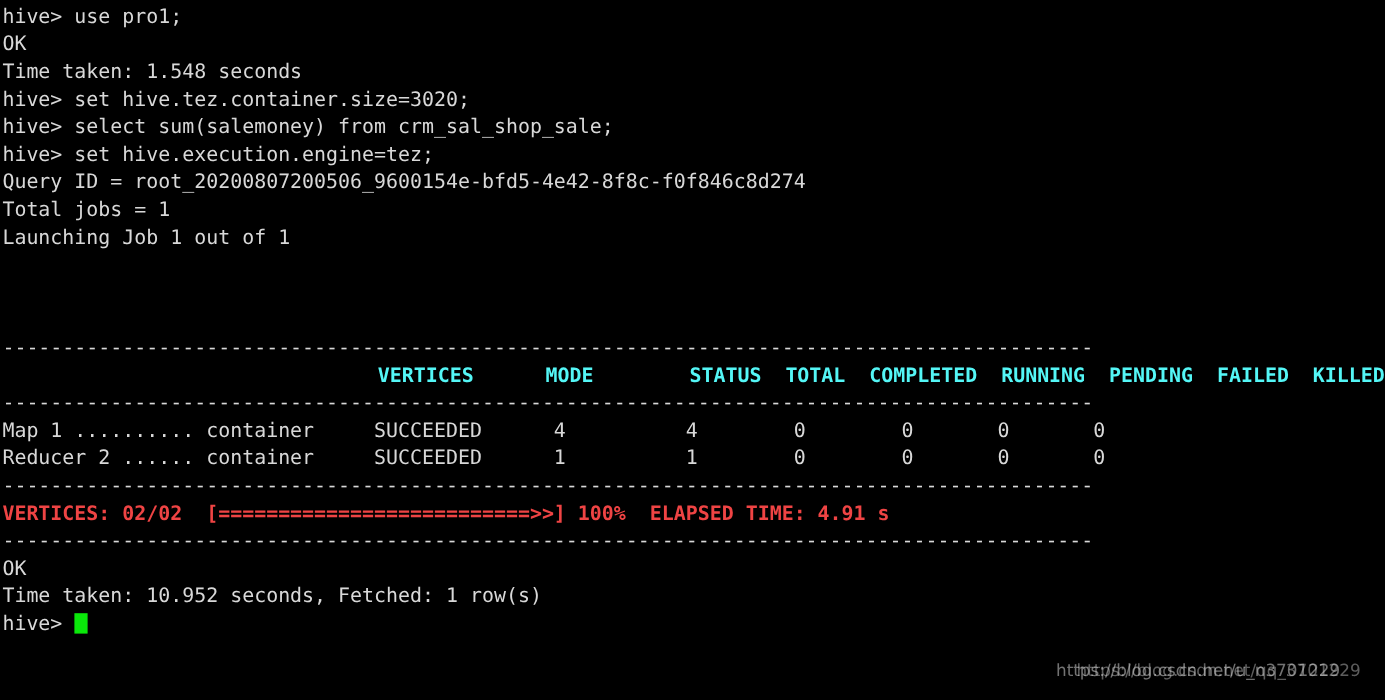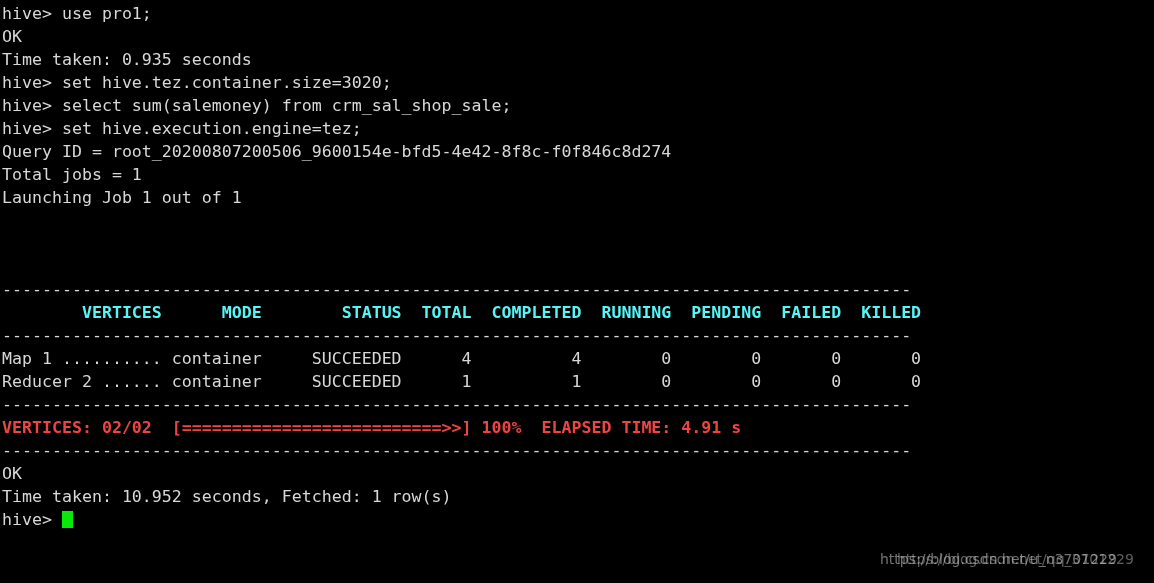--- a/index.html
+++ b/index.html
@@ -28,21 +28,21 @@
     font-family: "DejaVu Sans Mono", "Liberation Mono", monospace;
     font-size: 16.6px;
     line-height: 23px;
     height: 23px;
     white-space: pre;
     letter-spacing: 0px;
     color: #d6d6d6;
   }
   .line.blank { color: transparent; }
   .c-white  { color: #d8d8d8; }
-  .c-cyan   { color: #54f6f6; font-weight: bold; }
+  .c-cyan   { color: #54f6f6; font-weight: bold; text-align: right; }
   .c-red    { color: #ef4444; font-weight: bold; }
   .c-sep    { color: #d8d8d8; }
   .cursor {
     display: inline-block;
     width: 11px;
     height: 17px;
     background: #0ae80a;
     vertical-align: -3px;
   }
   #watermark {
@@ -69,21 +69,21 @@
   .wm-a { transform: translateX(0px); }
   .wm-b { transform: translateX(17px); opacity: 0.45; }
 </style>
 </head>
 <body>
 
 <div id="terminal">
 
   <div class="line c-white">hive&gt; use pro1;</div>
   <div class="line c-white">OK</div>
-  <div class="line c-white">Time taken: 0.935 seconds</div>
+  <div class="line c-white">Time taken: 1.548 seconds</div>
   <div class="line c-white">hive&gt; set hive.tez.container.size=3020;</div>
   <div class="line c-white">hive&gt; select sum(salemoney) from crm_sal_shop_sale;</div>
   <div class="line c-white">hive&gt; set hive.execution.engine=tez;</div>
   <div class="line c-white">Query ID = root_20200807200506_9600154e-bfd5-4e42-8f8c-f0f846c8d274</div>
   <div class="line c-white">Total jobs = 1</div>
   <div class="line c-white">Launching Job 1 out of 1</div>
   <div class="line blank"> </div>
   <div class="line blank"> </div>
   <div class="line blank"> </div>
   <div class="line c-sep">-------------------------------------------------------------------------------------------</div>

